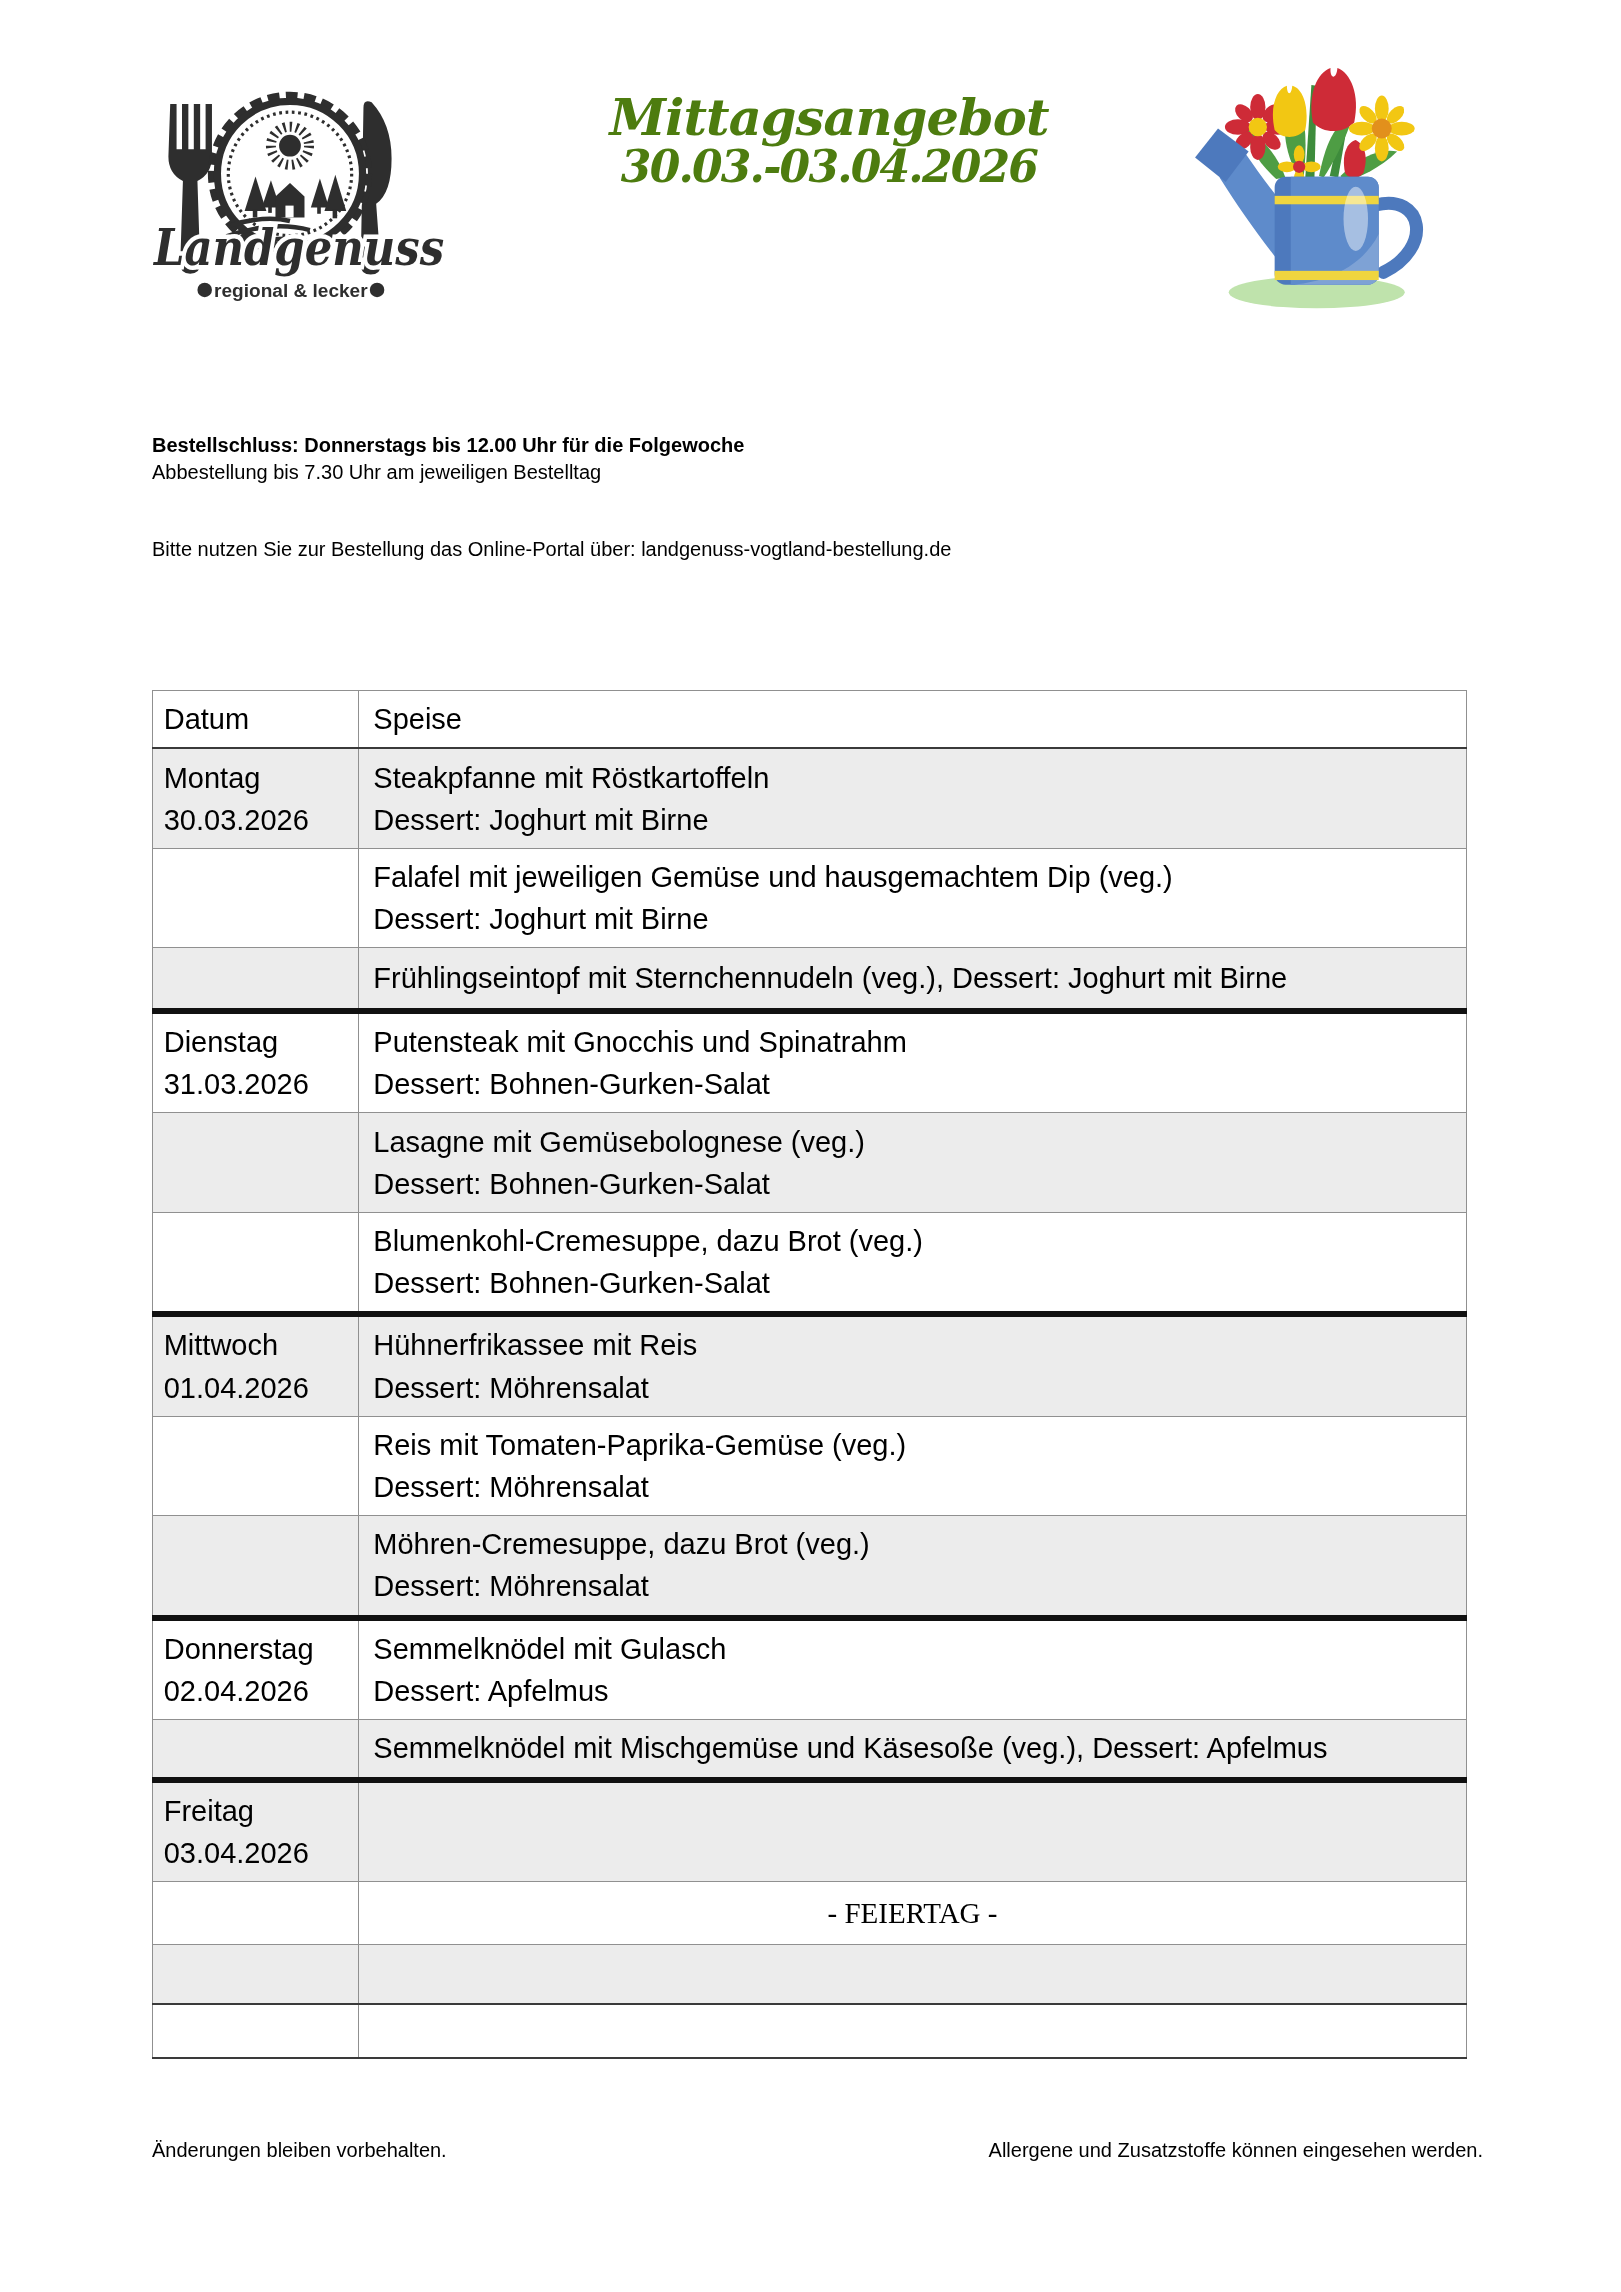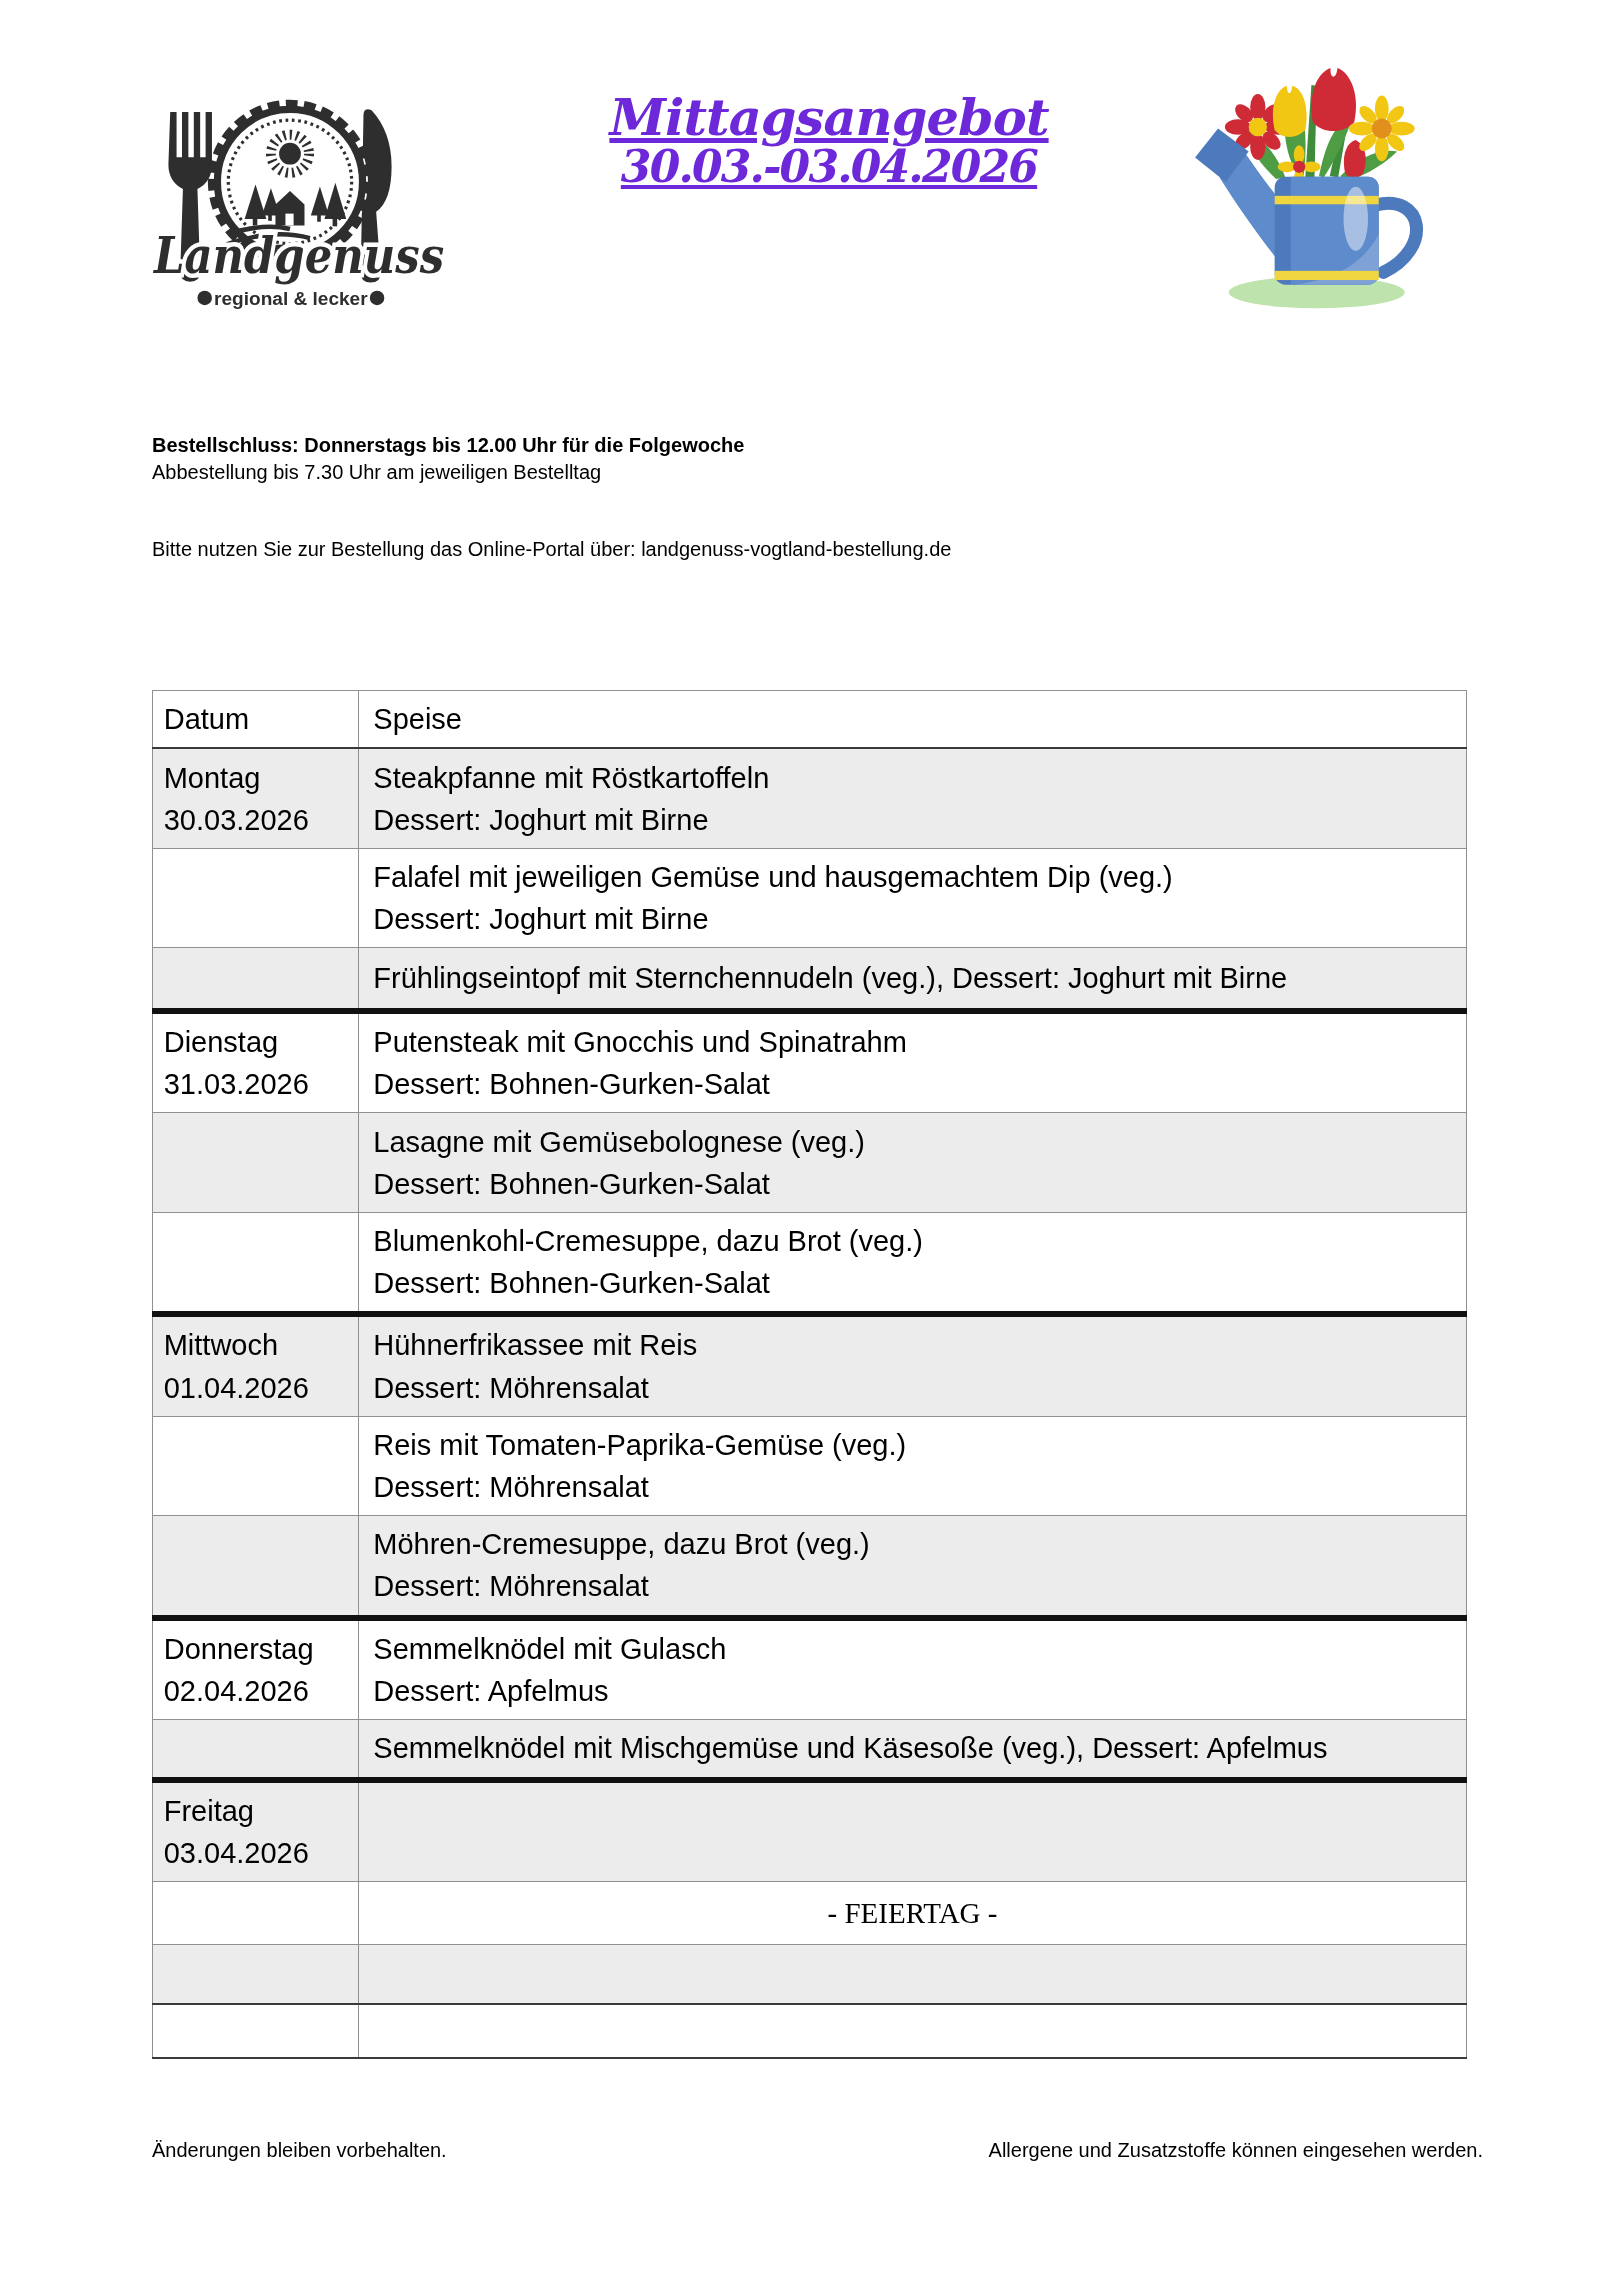--- a/index.html
+++ b/index.html
@@ -1,20 +1,20 @@
 <!DOCTYPE html>
 <html style="--gray: #ECECEC; --thin: #909090; --med: #3A3A3A; --thick: #111111;font-size:14.3px"><head>
 <meta charset="utf-8">
 <style>
   html,body{margin:0;padding:0;background:#fff;}
   .page{position:relative;width:1621px;height:2293px;background:#fff;overflow:hidden;
         font-family:"Liberation Sans",sans-serif;color:#000;}
 
   
-  .logo{position:absolute;left:143px;top:86px;width:313px;height:228px;}
+  .logo{position:absolute;left:143px;top:78px;width:313px;height:228px;}
   .title{position:absolute;left:587px;top:90px;width:484px;text-align:center;
          font-family:"DejaVu Serif",serif;font-style:italic;font-weight:bold;
          line-height:1.06;letter-spacing:-0.9px;}
   .title .l1{font-size:51px;}
   .title .l2{font-size:44px;letter-spacing:-1.8px;}
   .can{position:absolute;left:1180px;top:52px;width:262px;height:264px;}
 
   
   .intro{position:absolute;left:152px;top:432px;font-size:20px;line-height:1.35;}
   .intro p{margin:0;}
@@ -92,21 +92,21 @@
       <text x="172" y="205" text-anchor="middle" font-family="'DejaVu Serif',serif" font-style="italic" font-weight="bold" font-size="56" fill="#2e2e2e" stroke="#ffffff" stroke-width="10" paint-order="stroke" textLength="320" lengthAdjust="spacingAndGlyphs">Landgenuss</text>
 
       <g>
         <circle cx="68" cy="233" r="8" fill="#2e2e2e"></circle>
         <circle cx="258" cy="233" r="8" fill="#2e2e2e"></circle>
         <text x="163" y="241" text-anchor="middle" font-family="'Liberation Sans',sans-serif" font-weight="bold" font-size="21" fill="#2e2e2e">regional &amp; lecker</text>
       </g>
     </svg>
   </div>
 
-  <div class="title" style="color: #6d28d9; text-decoration: underline;">
+  <div class="title" style="color: #4d7c0f;">
     <div class="l1">Mittagsangebot</div>
     <div class="l2">30.03.-03.04.2026</div>
   </div>
 
   <div class="can">
     <svg viewBox="0 0 335 345" width="262" height="264">
       <ellipse cx="175" cy="314" rx="115" ry="21" fill="#BFE3AC"></ellipse>
 
       <g>
         <path d="M160 165 l8 -122 l7 1 l-3 121 z" fill="#3E8C3C"></path>

